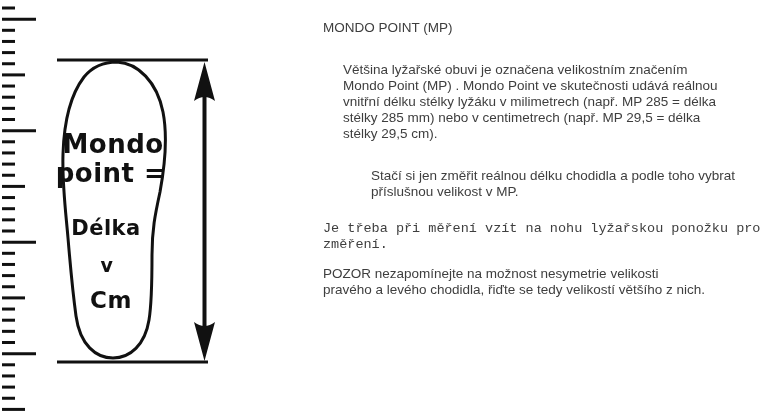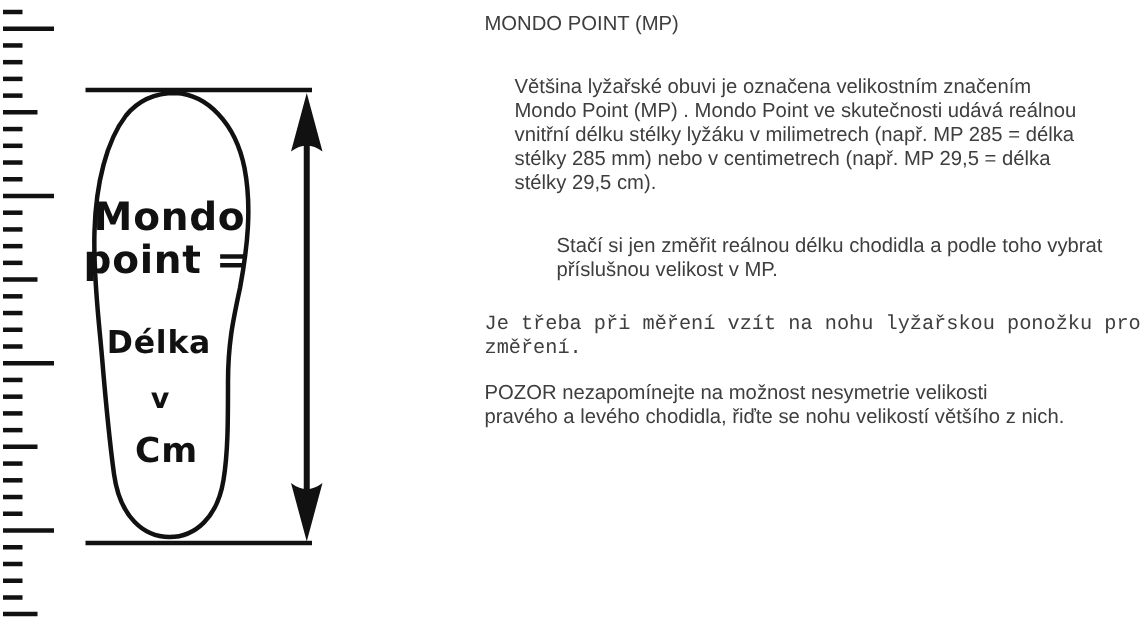--- a/index.html
+++ b/index.html
@@ -49,21 +49,21 @@
   }
   .foot-text.big { font-size: 26px; }
   .foot-text.mid { font-size: 21px; }
   .foot-text.small { font-size: 19px; }
   .foot-text.cm { font-size: 23px; }
   .article {
     position: absolute;
     left: 323px;
     top: 0;
     width: 441px;
-    padding-top: 8px;
+    padding-top: 20px;
     color: var(--text);
     font-size: 13.5px;
     line-height: 16px;
   }
   .article .title { margin-bottom: 26px; white-space: pre; }
   .article p.para { white-space: pre; }
   .article p.para.p0 { margin-bottom: 26px; margin-left: 20px; }
   .article p.para.p1 { margin-bottom: 21px; margin-left: 48px; }
   .article p.para.p2 { margin-bottom: 13px; font-family: Liberation Mono, monospace; }
 </style>
@@ -147,16 +147,16 @@
     <p class="para p0">Většina lyžařské obuvi je označena velikostním značením
 Mondo Point (MP) . Mondo Point ve skutečnosti udává reálnou
 vnitřní délku stélky lyžáku v milimetrech (např. MP 285 = délka
 stélky 285 mm) nebo v centimetrech (např. MP 29,5 = délka
 stélky 29,5 cm).</p>
     <p class="para p1">Stačí si jen změřit reálnou délku chodidla a podle toho vybrat
 příslušnou velikost v MP.</p>
     <p class="para p2">Je třeba při měření vzít na nohu lyžařskou ponožku pro přesné
 změření.</p>
     <p class="para p3">POZOR nezapomínejte na možnost nesymetrie velikosti
-pravého a levého chodidla, řiďte se nohu velikostí většího z nich.</p>
+pravého a levého chodidla, řiďte se tedy velikostí většího z nich.</p>
   </div>
 
 </div>
 
 </body></html>

